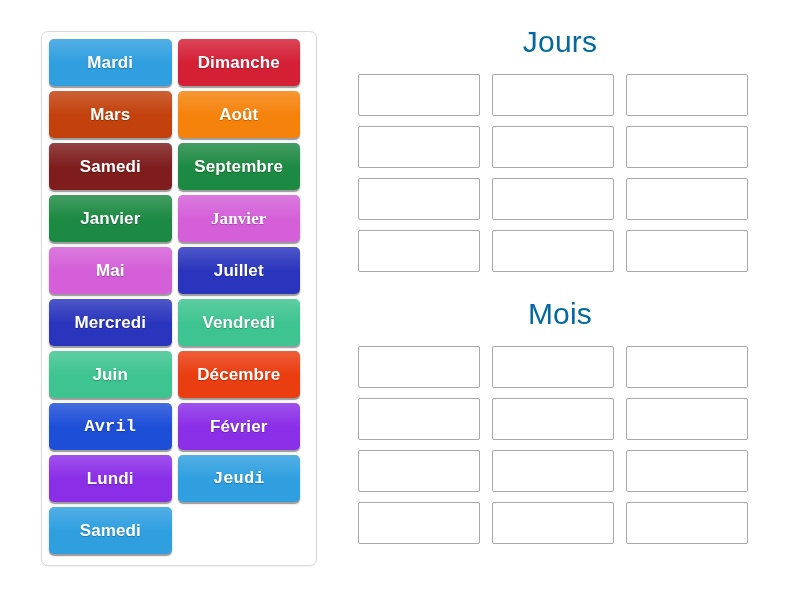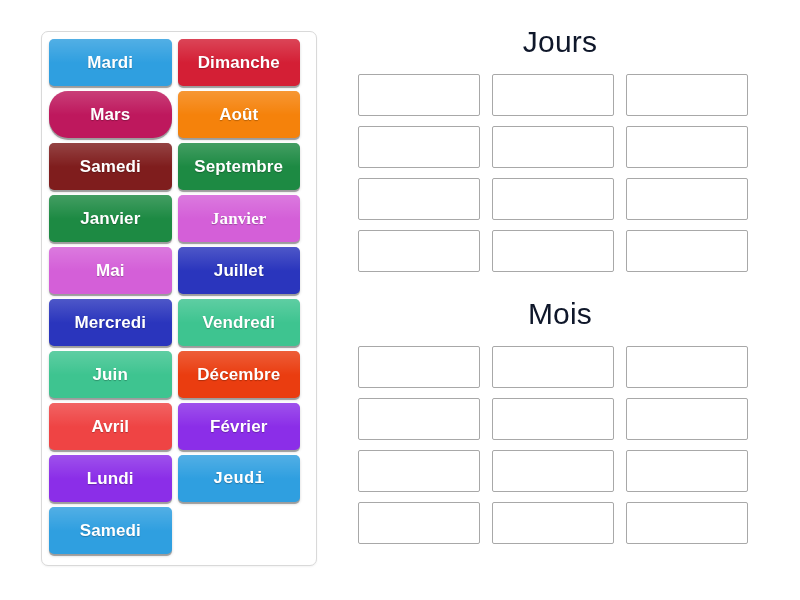--- a/index.html
+++ b/index.html
@@ -54,21 +54,21 @@
   .tile.empty::after{display:none;}
 
   
   .drop-area{position:absolute;left:340px;width:440px;}
   #area-jours{top:24px;}
   #area-mois{top:296px;}
   .area-title{
     text-align:center;
     font-size:30px;
     font-weight:normal;
-    color:#0f172a;
+    color:#0369a1;
     line-height:36px;
     margin:0 0 14px 0;
     letter-spacing:.2px;
   }
   .slot-grid{
     display:grid;
     grid-template-columns:repeat(3,122px);
     gap:10px 12px;
     justify-content:start;
     padding-left:18px;
@@ -87,21 +87,21 @@
 <div id="stage">
 
   <div id="word-bank">
     <div id="tile-grid">
         <div class="tile" style="background: rgb(47, 159, 224);">
           <span class="tile-label">Mardi</span>
         </div>
         <div class="tile" style="background: rgb(212, 31, 53);">
           <span class="tile-label">Dimanche</span>
         </div>
-        <div class="tile" style="background: #be185d; border-radius: 19px;">
+        <div class="tile" style="background: #c2410c;">
           <span class="tile-label">Mars</span>
         </div>
         <div class="tile" style="background: rgb(245, 130, 11);">
           <span class="tile-label">Août</span>
         </div>
         <div class="tile" style="background: #7f1d1d;">
           <span class="tile-label">Samedi</span>
         </div>
         <div class="tile" style="background: rgb(29, 138, 67);">
           <span class="tile-label">Septembre</span>
@@ -123,21 +123,21 @@
         </div>
         <div class="tile" style="background: rgb(62, 196, 144);">
           <span class="tile-label">Vendredi</span>
         </div>
         <div class="tile" style="background: rgb(62, 196, 144);">
           <span class="tile-label">Juin</span>
         </div>
         <div class="tile" style="background: rgb(234, 61, 16);">
           <span class="tile-label">Décembre</span>
         </div>
-        <div class="tile" style="background: #ef4444;">
+        <div class="tile" style="background: #1d4ed8; font-family: Liberation Mono, monospace;">
           <span class="tile-label">Avril</span>
         </div>
         <div class="tile" style="background: rgb(139, 46, 232); justify-content: center;">
           <span class="tile-label">Février</span>
         </div>
         <div class="tile" style="background: rgb(139, 46, 232);">
           <span class="tile-label">Lundi</span>
         </div>
         <div class="tile" style="background: rgb(47, 159, 224); font-family: Liberation Mono, monospace;">
           <span class="tile-label">Jeudi</span>

